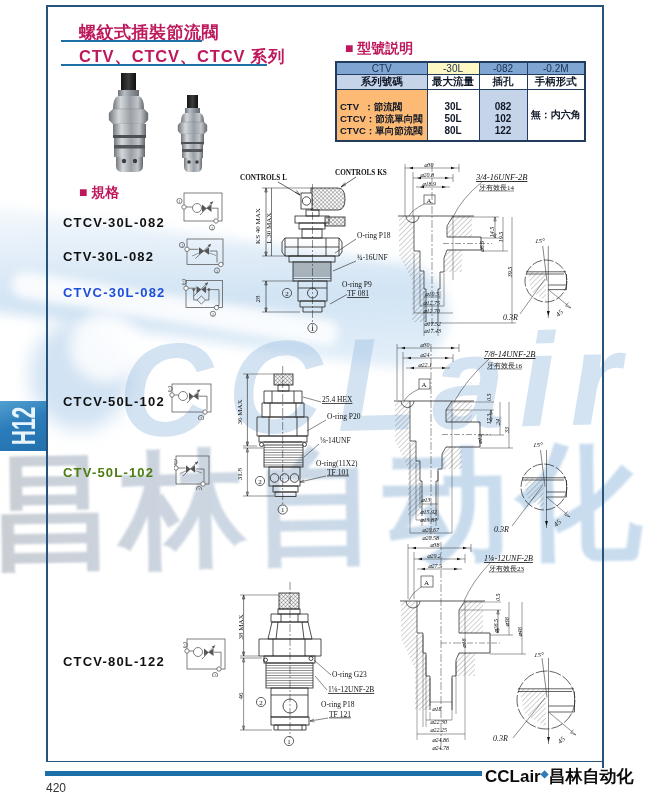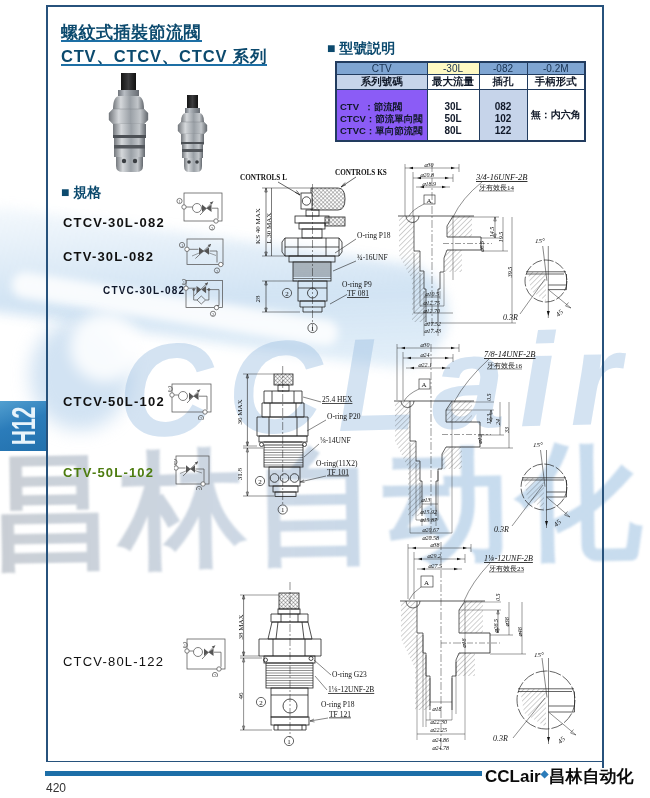--- a/index.html
+++ b/index.html
@@ -1,20 +1,20 @@
 <!DOCTYPE html>
 <html><head>
 <meta charset="utf-8">
 <style>
   html,body{margin:0;padding:0;}
   #page{position:relative;width:650px;height:798px;background:#ffffff;overflow:hidden;
         font-family:"Liberation Sans",sans-serif;}
   .abs{position:absolute;}
   .navline{position:absolute;background:#27527c;}
-  .blue{color:#0c4a6e;}
+  .blue{color:#be185d;margin-left:18px;}
   svg text{font-family:"Liberation Serif",serif;}
 </style>
 </head>
 <body>
 <div id="page">
 
 <div class="abs" id="wmark" style="left:0;top:0;width:650px;height:798px;overflow:hidden;">
   <div class="abs" style="left:-50px;top:235px;width:500px;height:105px;background:linear-gradient(170deg,rgba(190,218,242,0.12) 0%,rgba(172,205,234,0.55) 55%,rgba(200,225,244,0.45) 100%);transform:rotate(8deg);border-radius:70px;filter:blur(6px);"></div>
   <div class="abs" style="left:10px;top:296px;width:330px;height:26px;background:rgba(255,255,255,0.85);transform:rotate(9deg);border-radius:13px;filter:blur(4px);"></div>
   <div class="abs" style="left:30px;top:320px;width:100px;height:110px;background:rgba(165,200,232,0.5);border-radius:50%;filter:blur(9px);"></div>
@@ -56,42 +56,42 @@
  <td style="border:1px solid #223c5f;background:#7fa5d2;text-align:center;font-size:10px;color:#16304f;padding:0;">-082</td>
  <td style="border:1px solid #223c5f;background:#7fa5d2;text-align:center;font-size:10px;color:#16304f;padding:0;">-0.2M</td>
 </tr>
 <tr style="height:11px;">
  <td style="border:1px solid #223c5f;background:#c6d4ea;text-align:center;font-size:10.5px;font-weight:bold;color:#101828;padding:0;">系列號碼</td>
  <td style="border:1px solid #223c5f;background:#fff;text-align:center;font-size:10.5px;font-weight:bold;color:#101828;padding:0;">最大流量</td>
  <td style="border:1px solid #223c5f;background:#fff;text-align:center;font-size:10.5px;font-weight:bold;color:#101828;padding:0;">插孔</td>
  <td style="border:1px solid #223c5f;background:#fff;text-align:center;font-size:10.5px;font-weight:bold;color:#101828;padding:0;">手柄形式</td>
 </tr>
 <tr>
- <td style="border:1px solid #223c5f;background:#8b5cf6;font-size:9.5px;color:#101828;padding:11px 0 2px 3px;vertical-align:bottom;line-height:12.2px;white-space:nowrap;font-weight:bold;">CTV&nbsp;&nbsp;：節流閥<br>CTCV：節流單向閥<br>CTVC：單向節流閥</td>
+ <td style="border:1px solid #223c5f;background:#fdba74;font-size:9.5px;color:#101828;padding:11px 0 2px 3px;vertical-align:bottom;line-height:12.2px;white-space:nowrap;font-weight:bold;">CTV&nbsp;&nbsp;：節流閥<br>CTCV：節流單向閥<br>CTVC：單向節流閥</td>
  <td style="border:1px solid #223c5f;background:#fff;text-align:center;font-size:10px;color:#101828;padding:11px 0 2px 0;vertical-align:bottom;line-height:12.2px;font-weight:bold;">30L<br>50L<br>80L</td>
  <td style="border:1px solid #223c5f;background:#c6d4ea;text-align:center;font-size:10px;color:#101828;padding:11px 0 2px 0;vertical-align:bottom;line-height:12.2px;font-weight:bold;">082<br>102<br>122</td>
  <td style="border:1px solid #223c5f;background:#fff;text-align:center;font-size:10px;color:#101828;padding:0;font-weight:bold;">無：内六角</td>
 </tr>
 </tbody>
       </table>
 </div>
 
 <div class="abs blue" style="left:61px;top:184px;font-size:14px;font-weight:bold;">■ 規格</div>
 
 <div class="abs" style="left:63px;top:215px;font-size:13px;font-weight:bold;letter-spacing:1.2px;color:#111;">CTCV-30L-082</div>
 
 <div class="abs" style="left:63px;top:249px;font-size:13px;font-weight:bold;letter-spacing:1.2px;color:#111;">CTV-30L-082</div>
 
-<div class="abs" style="left:63px;top:285px;font-size:10px;font-weight:bold;letter-spacing:1.2px;color:#0f172a;margin-left:40px;">CTVC-30L-082</div>
+<div class="abs" style="left:63px;top:285px;font-size:13px;font-weight:bold;letter-spacing:1.2px;color:#1d4ed8;">CTVC-30L-082</div>
 
 <div class="abs" style="left:63px;top:394px;font-size:13px;font-weight:bold;letter-spacing:1.2px;color:#111;">CTCV-50L-102</div>
 
 <div class="abs" style="left:63px;top:465px;font-size:13px;font-weight:bold;letter-spacing:1.2px;color:#4d7c0f;">CTV-50L-102</div>
 
-<div class="abs" style="left:63px;top:654px;font-size:13px;font-weight:normal;letter-spacing:1.2px;color:#111;">CTCV-80L-122</div>
+<div class="abs" style="left:63px;top:654px;font-size:13px;font-weight:bold;letter-spacing:1.2px;color:#111;">CTCV-80L-122</div>
 
 <svg class="abs" style="left:100px;top:65px;" width="115" height="112" viewBox="0 0 115 112">
  <defs>
   <linearGradient id="met" x1="0" y1="0" x2="1" y2="0">
    <stop offset="0" stop-color="#74787d"></stop>
           <stop offset="0.25" stop-color="#d5d8db"></stop>
    <stop offset="0.55" stop-color="#9aa0a6"></stop>
           <stop offset="0.8" stop-color="#c2c6ca"></stop>
    <stop offset="1" stop-color="#63686e"></stop>
   </linearGradient>

